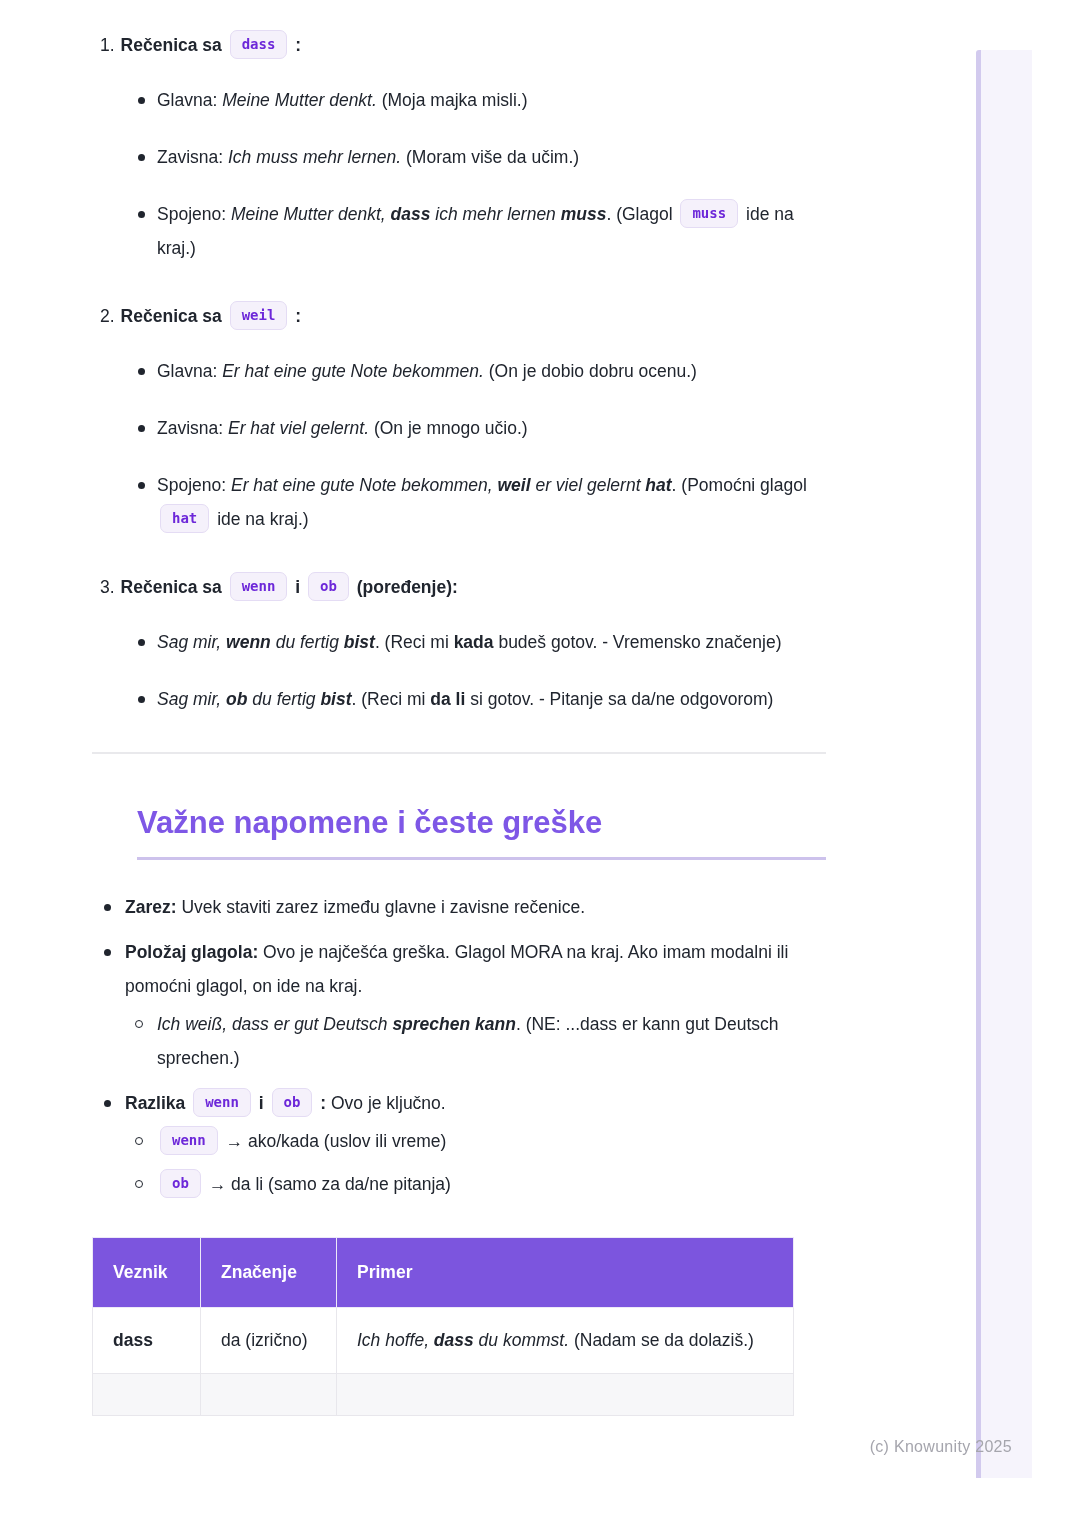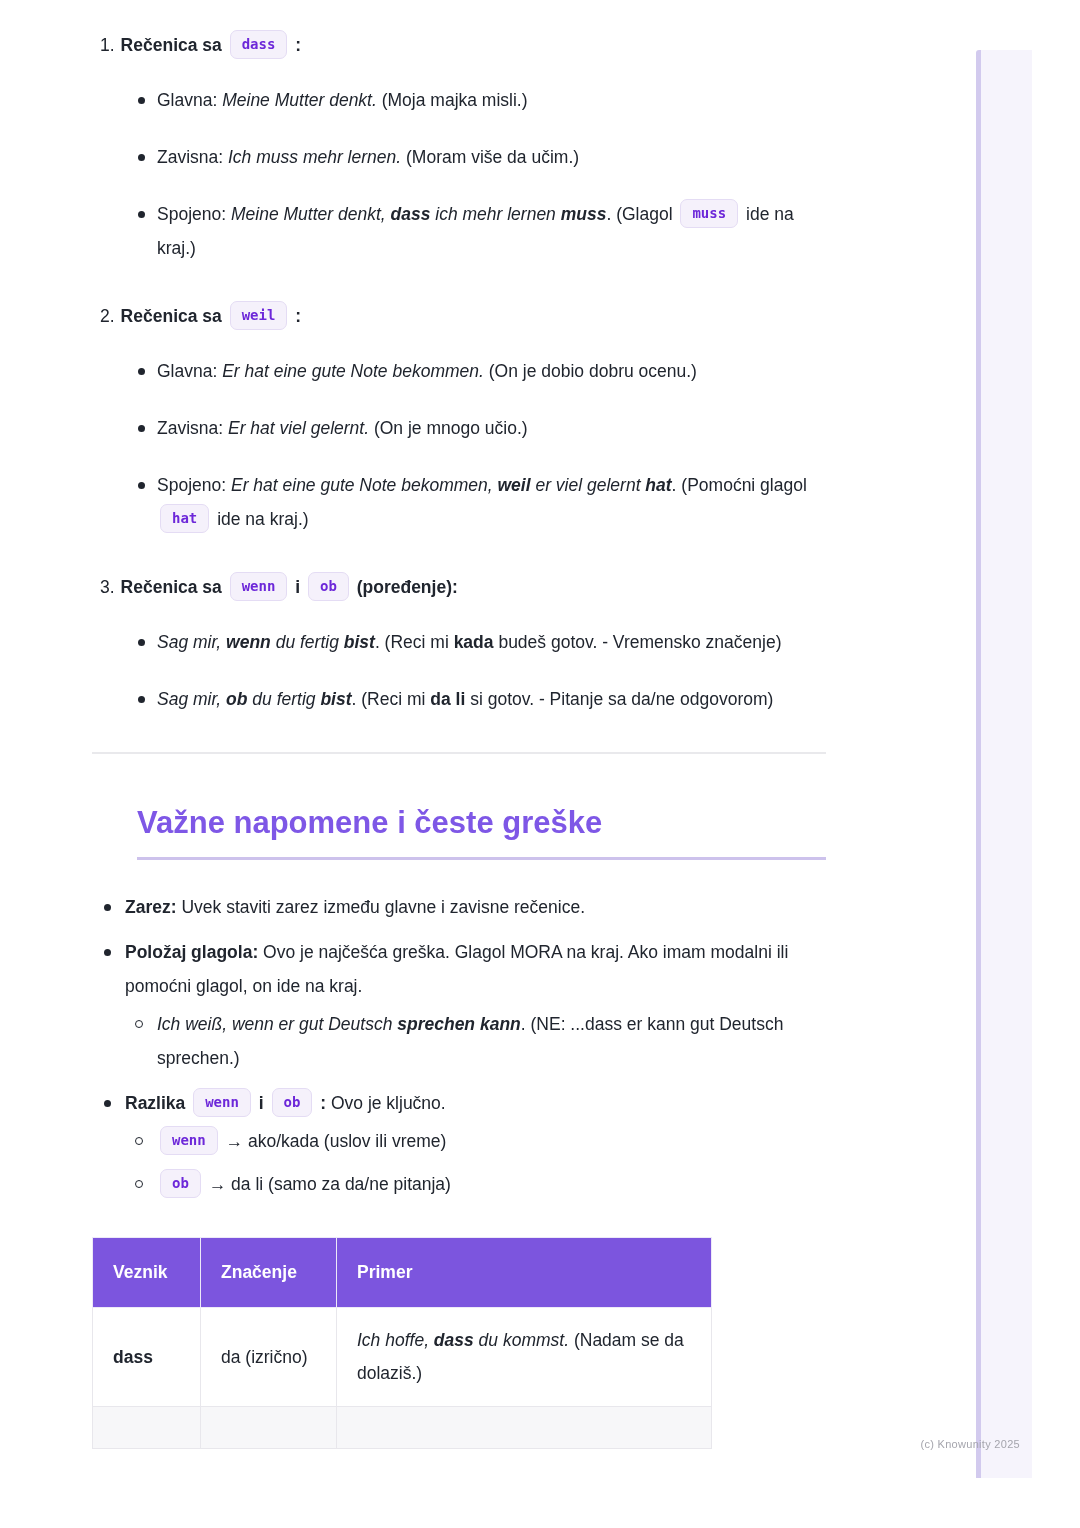--- a/index.html
+++ b/index.html
@@ -104,21 +104,21 @@
     background:#f5f1fb;
     border:1px solid #e4dcf4;
     border-radius:7px;
     padding:4px 11px 5px;
     margin:0 3px;
     vertical-align:2px;
   }
   
   table.veznik-table {
     margin-top:36px;
-    width:620px;
+    width:702px;
     border-collapse:collapse;
     table-layout:fixed;
   }
   .col-veznik { width:108px; }
   .col-znacenje { width:136px; }
   table.veznik-table th {
     background:#7c55de;
     color:#ffffff;
     font-size:17.5px;
     font-weight:700;
@@ -144,22 +144,22 @@
     position:absolute;
     left:976px; top:50px;
     width:56px; height:1428px;
     background:#f6f4fc;
     border-left:5px solid #d2caee;
     border-top-left-radius:3px;
     z-index:1;
   }
   .watermark {
     position:absolute;
-    right:60px; top:1438px;
-    font-size:11px;
+    right:68px; top:1438px;
+    font-size:16px;
     color:#a5a5ad;
     letter-spacing:0.3px;
     z-index:2;
     white-space:nowrap;
   }
 </style>
 </head>
 <body>
 
 <div class="content">
@@ -200,21 +200,21 @@
 
   <h1 class="notes-heading">Važne napomene i česte greške</h1>
 
   <ul class="notes">
     <li>
       <span><span class="b">Zarez:</span><span class=""> Uvek staviti zarez između glavne i zavisne rečenice.</span></span>
     </li>
     <li>
       <span><span class="b">Položaj glagola:</span><span class=""> Ovo je najčešća greška. Glagol MORA na kraj. Ako imam modalni ili pomoćni glagol, on ide na kraj.</span></span>
       <ul class="subs">
-        <li><span class="i">Ich weiß, wenn er gut Deutsch </span><span class="b i">sprechen kann</span><span class="">. (NE: ...dass er kann gut Deutsch sprechen.)</span></li>
+        <li><span class="i">Ich weiß, dass er gut Deutsch </span><span class="b i">sprechen kann</span><span class="">. (NE: ...dass er kann gut Deutsch sprechen.)</span></li>
       </ul>
     </li>
     <li>
       <span><span class="b">Razlika </span><code class="badge">wenn</code><span class="b"> i </span><code class="badge">ob</code><span class="b"> :</span><span class=""> Ovo je ključno.</span></span>
       <ul class="subs">
         <li><code class="badge">wenn</code><span class=""> → ako/kada (uslov ili vreme)</span></li>
         <li><code class="badge">ob</code><span class=""> → da li (samo za da/ne pitanja)</span></li>
       </ul>
     </li>
   </ul>

